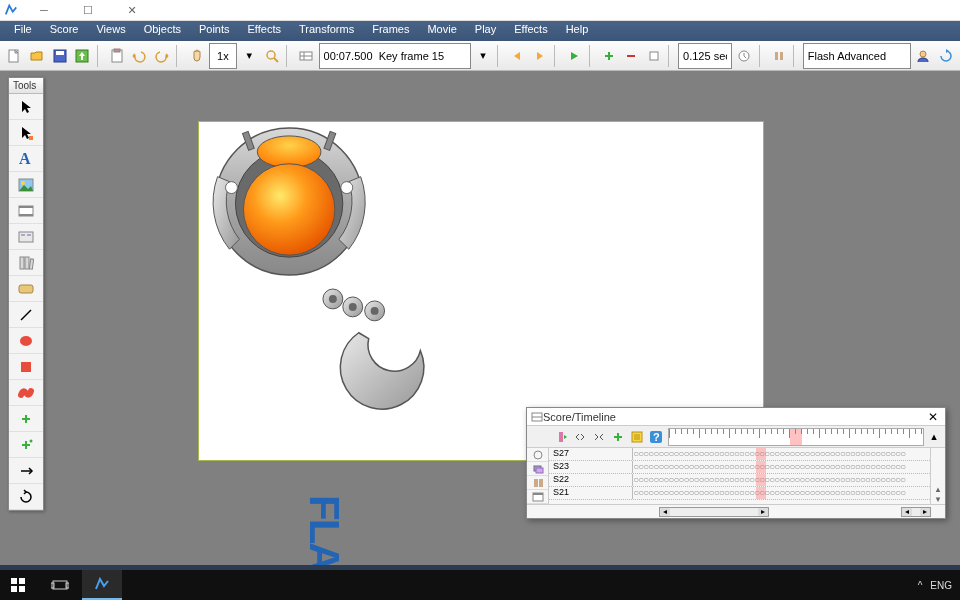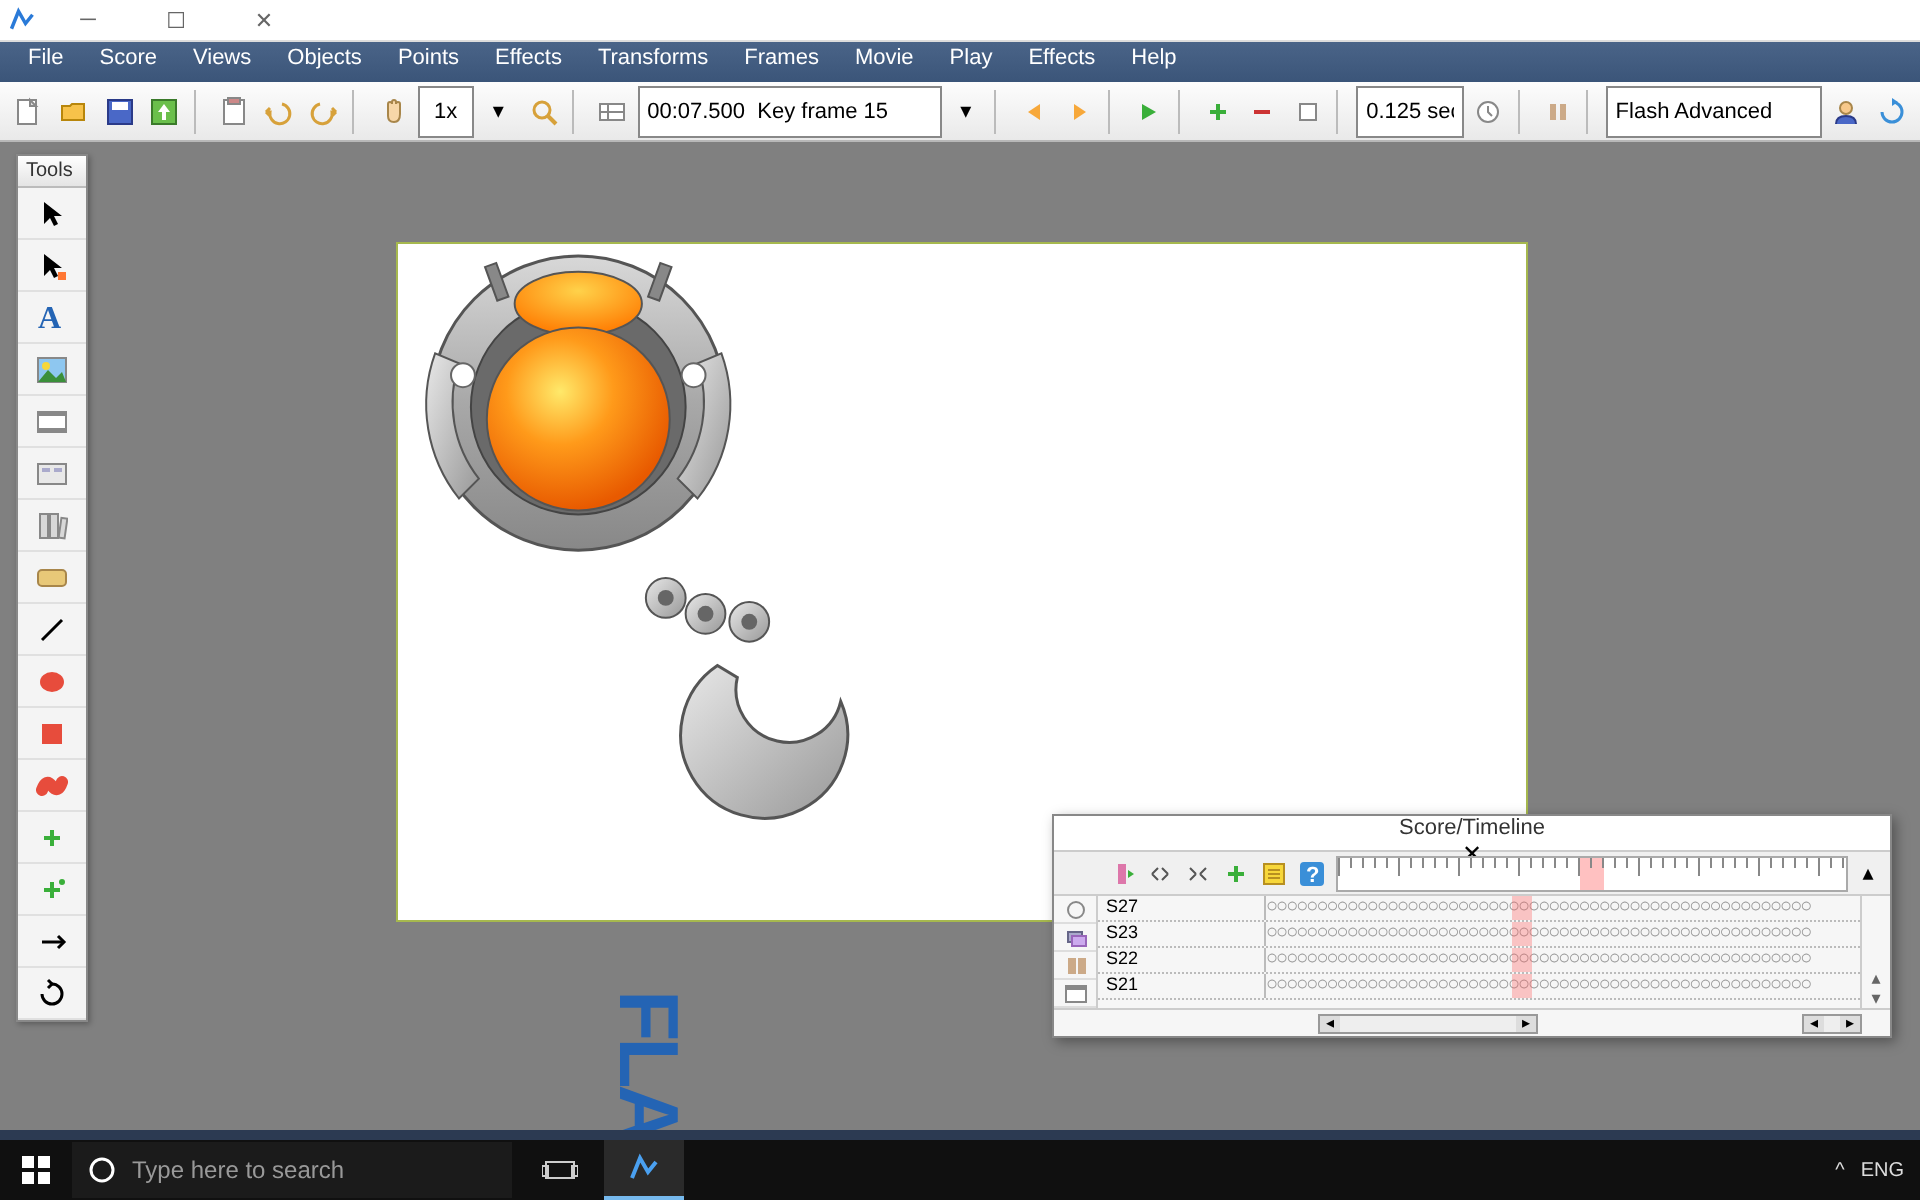--- a/index.html
+++ b/index.html
@@ -23,21 +23,21 @@
 
 .workspace { position: absolute; top: 71px; left: 0; right: 0; bottom: 35px; background: #808080; }
 .tools-panel { position: absolute; left: 8px; top: 6px; width: 36px; background: #f4f4f4; border: 1px solid #888; box-shadow: 1px 1px 3px rgba(0,0,0,.3); }
 .tools-panel .tp-title { font-size: 10px; padding: 2px 4px; background: linear-gradient(#fff,#e4e4e4); border-bottom: 1px solid #bbb; color: #333; }
 .tool-btn { width: 34px; height: 26px; display: flex; align-items: center; justify-content: center; border-bottom: 1px solid #e0e0e0; }
 
 .canvas { position: absolute; left: 198px; top: 50px; width: 566px; height: 340px; background: #fff; border: 1px solid #a6b84e; }
 .canvas svg { width: 100%; height: 100%; }
 
 .timeline-panel { position: absolute; right: 14px; top: 336px; width: 420px; height: 112px; background: #f6f6f6; border: 1px solid #888; box-shadow: 2px 2px 6px rgba(0,0,0,.35); }
-.timeline-panel .tl-header { height: 18px; display: flex; align-items: center; padding: 0 4px; background: #fff; border-bottom: 1px solid #ccc; flex-direction: column; }
+.timeline-panel .tl-header { height: 18px; display: flex; align-items: center; padding: 0 4px; background: #fff; border-bottom: 1px solid #ccc; }
 .tl-header .tl-title { flex: 1; font-size: 11px; color: #333; }
 .tl-header .tl-close { width: 16px; height: 16px; display: flex; align-items: center; justify-content: center; font-size: 12px; }
 .tl-toolbar { height: 22px; display: flex; align-items: center; padding: 0 2px; gap: 1px; background: #f0f0f0; border-bottom: 1px solid #ccc; }
 .tl-tool { width: 18px; height: 18px; display: flex; align-items: center; justify-content: center; border: 1px solid transparent; }
 .tl-ruler { flex: 1; height: 18px; border: 1px solid #aaa; margin-left: 2px; background: #fff; position: relative; overflow: hidden; }
 .tl-ruler .tick { position: absolute; top: 0; height: 5px; border-left: 1px solid #888; }
 .tl-ruler .playhead { position: absolute; top: 0; bottom: 0; width: 12px; background: rgba(255,100,100,.4); }
 .tl-body { display: flex; height: 56px; }
 .tl-sidebtns { width: 22px; display: flex; flex-direction: column; border-right: 1px solid #ccc; }
 .tl-sidebtn { flex: 1; display: flex; align-items: center; justify-content: center; border-bottom: 1px solid #ddd; font-size: 10px; }
@@ -539,26 +539,20 @@
 
 <div class="taskbar">
   <div class="start-btn">
       <svg width="16" height="16">
         <rect x="1" y="1" width="6" height="6" fill="#fff"></rect>
         <rect x="9" y="1" width="6" height="6" fill="#fff"></rect>
         <rect x="1" y="9" width="6" height="6" fill="#fff"></rect>
         <rect x="9" y="9" width="6" height="6" fill="#fff"></rect>
       </svg>
     </div>
-  <div class="search-box">
-    <svg width="14" height="14">
-        <circle cx="7" cy="7" r="5.5" fill="none" stroke="#fff" stroke-width="1.5"></circle>
-      </svg>
-    <span>Type here to search</span>
-  </div>
   <div class="task-icons">
     <div class="task-icon">
         <svg width="18" height="14">
           <rect x="2" y="3" width="14" height="8" fill="none" stroke="#ccc"></rect>
           <rect x="0" y="5" width="3" height="5" fill="none" stroke="#ccc"></rect>
           <rect x="15" y="5" width="3" height="5" fill="none" stroke="#ccc"></rect>
         </svg>
       </div>
     <div class="task-icon active">
         <svg width="16" height="16">

